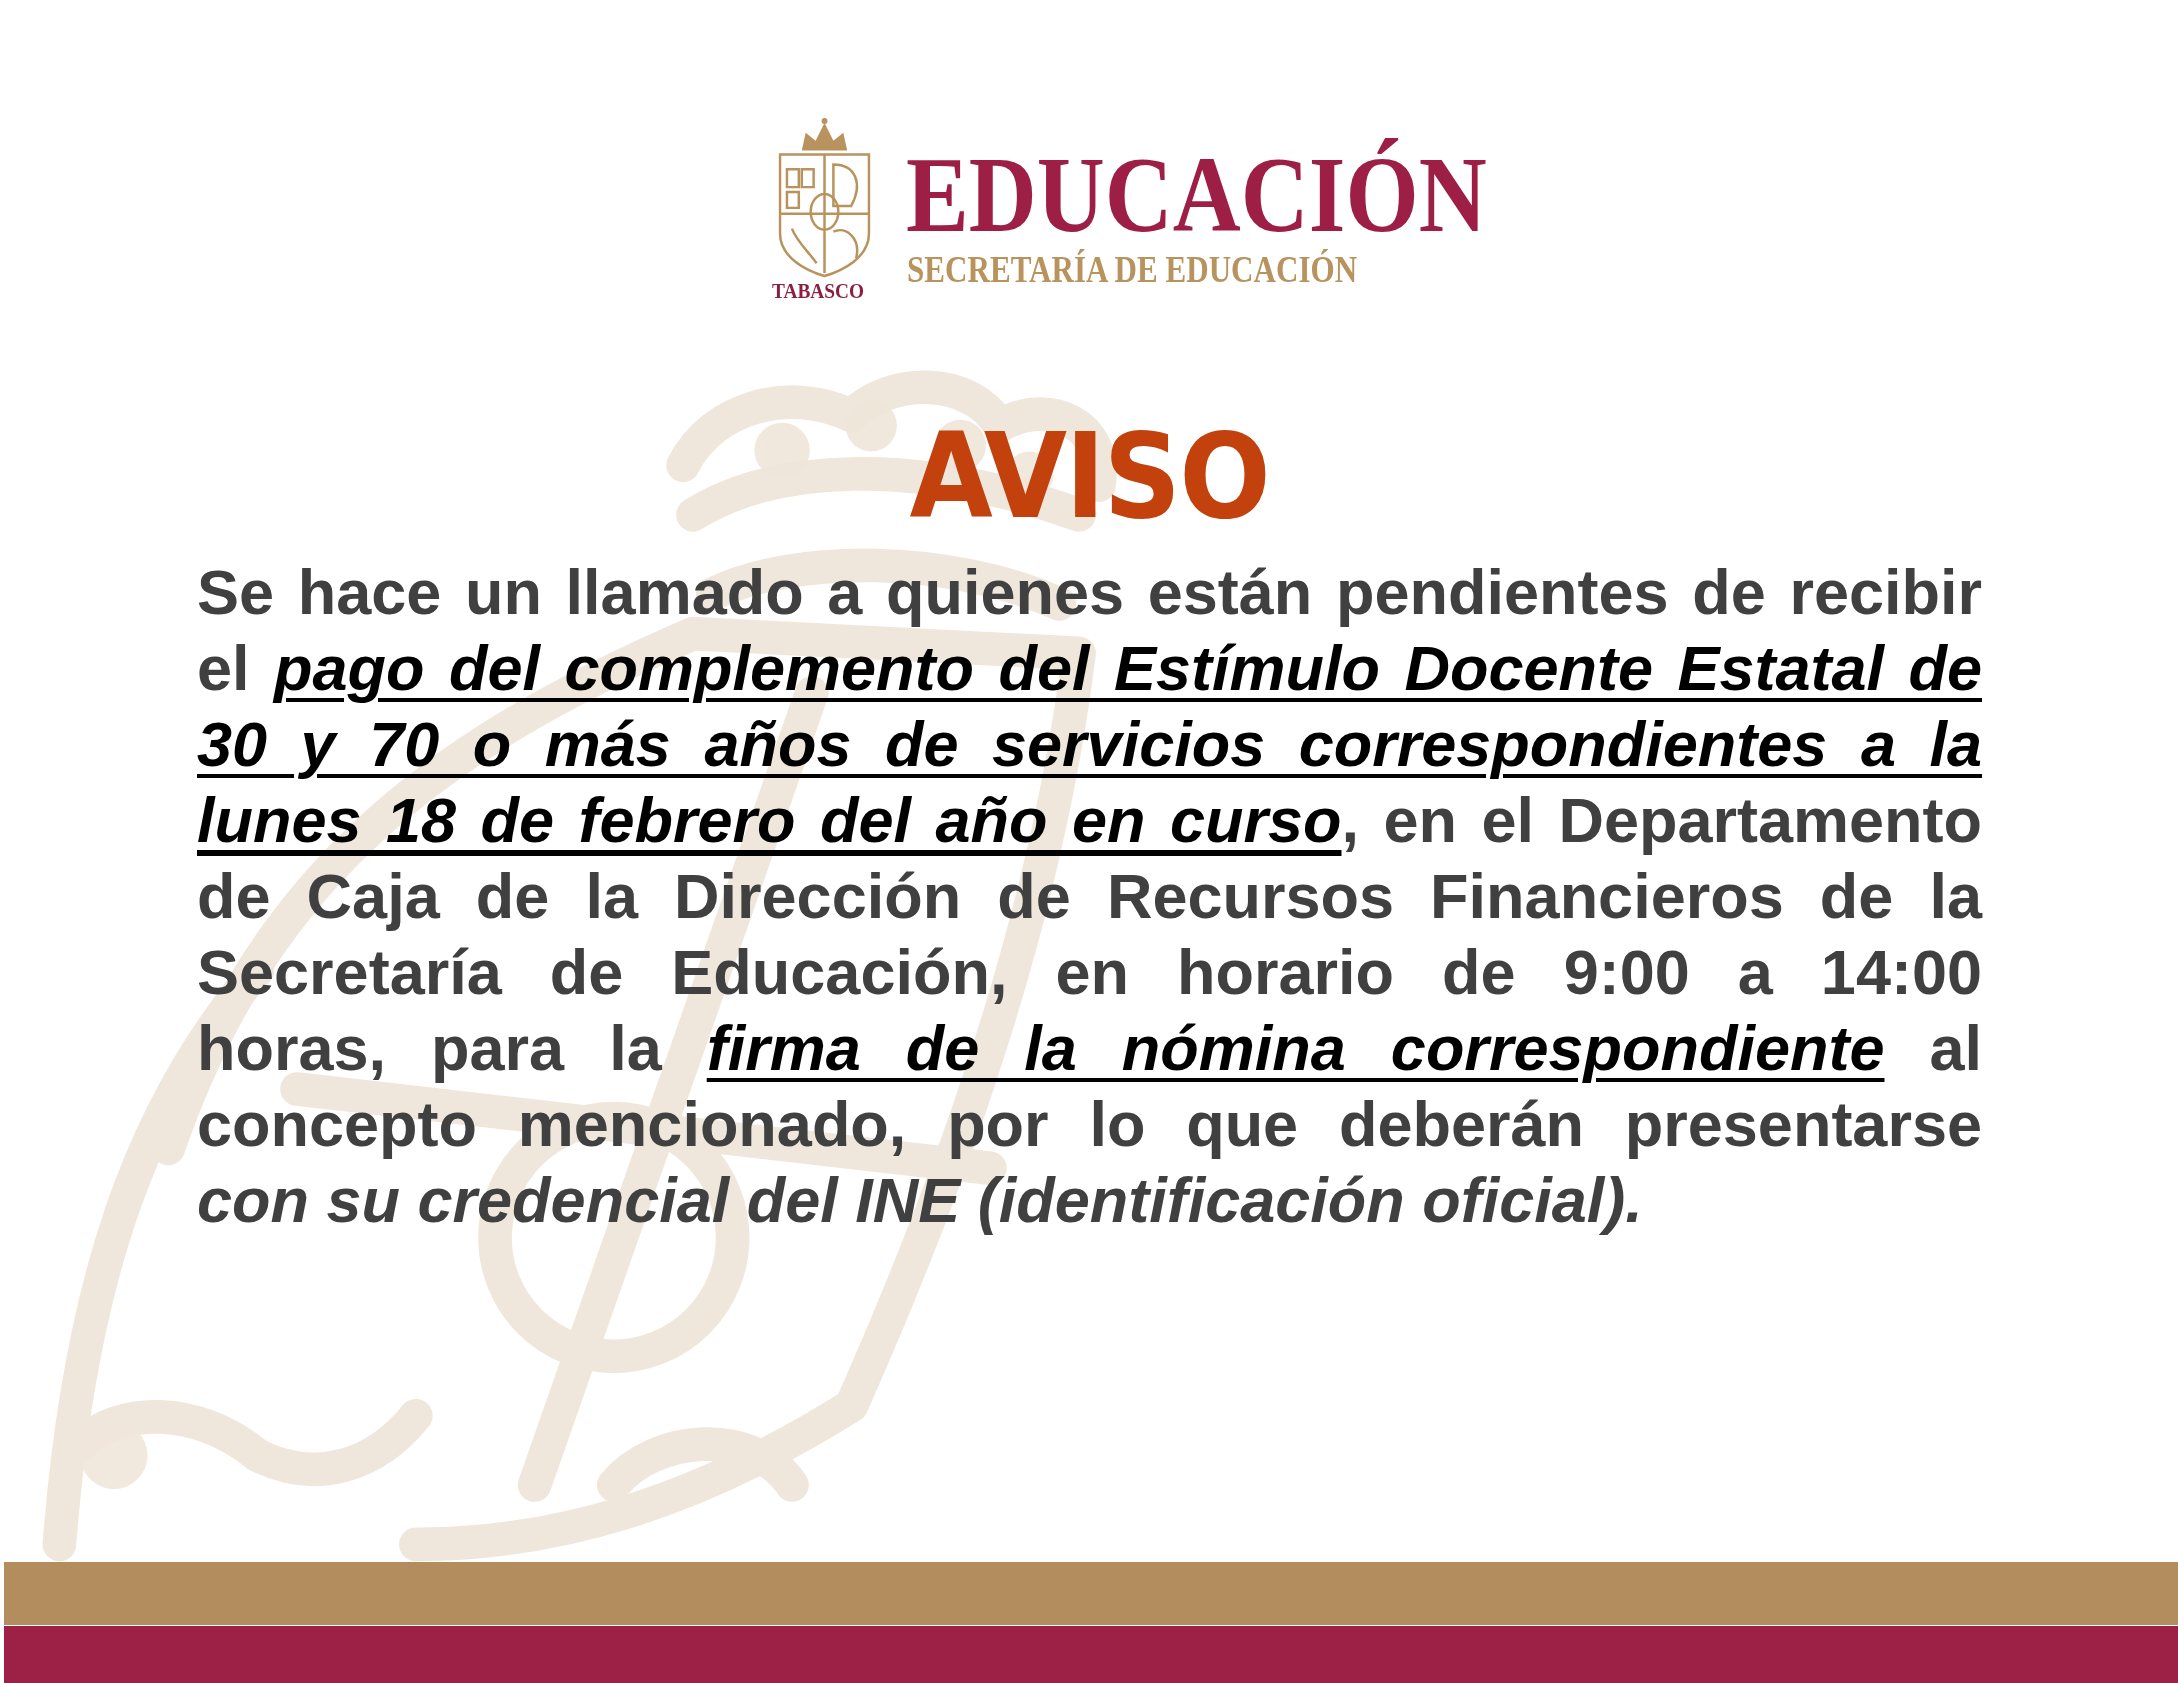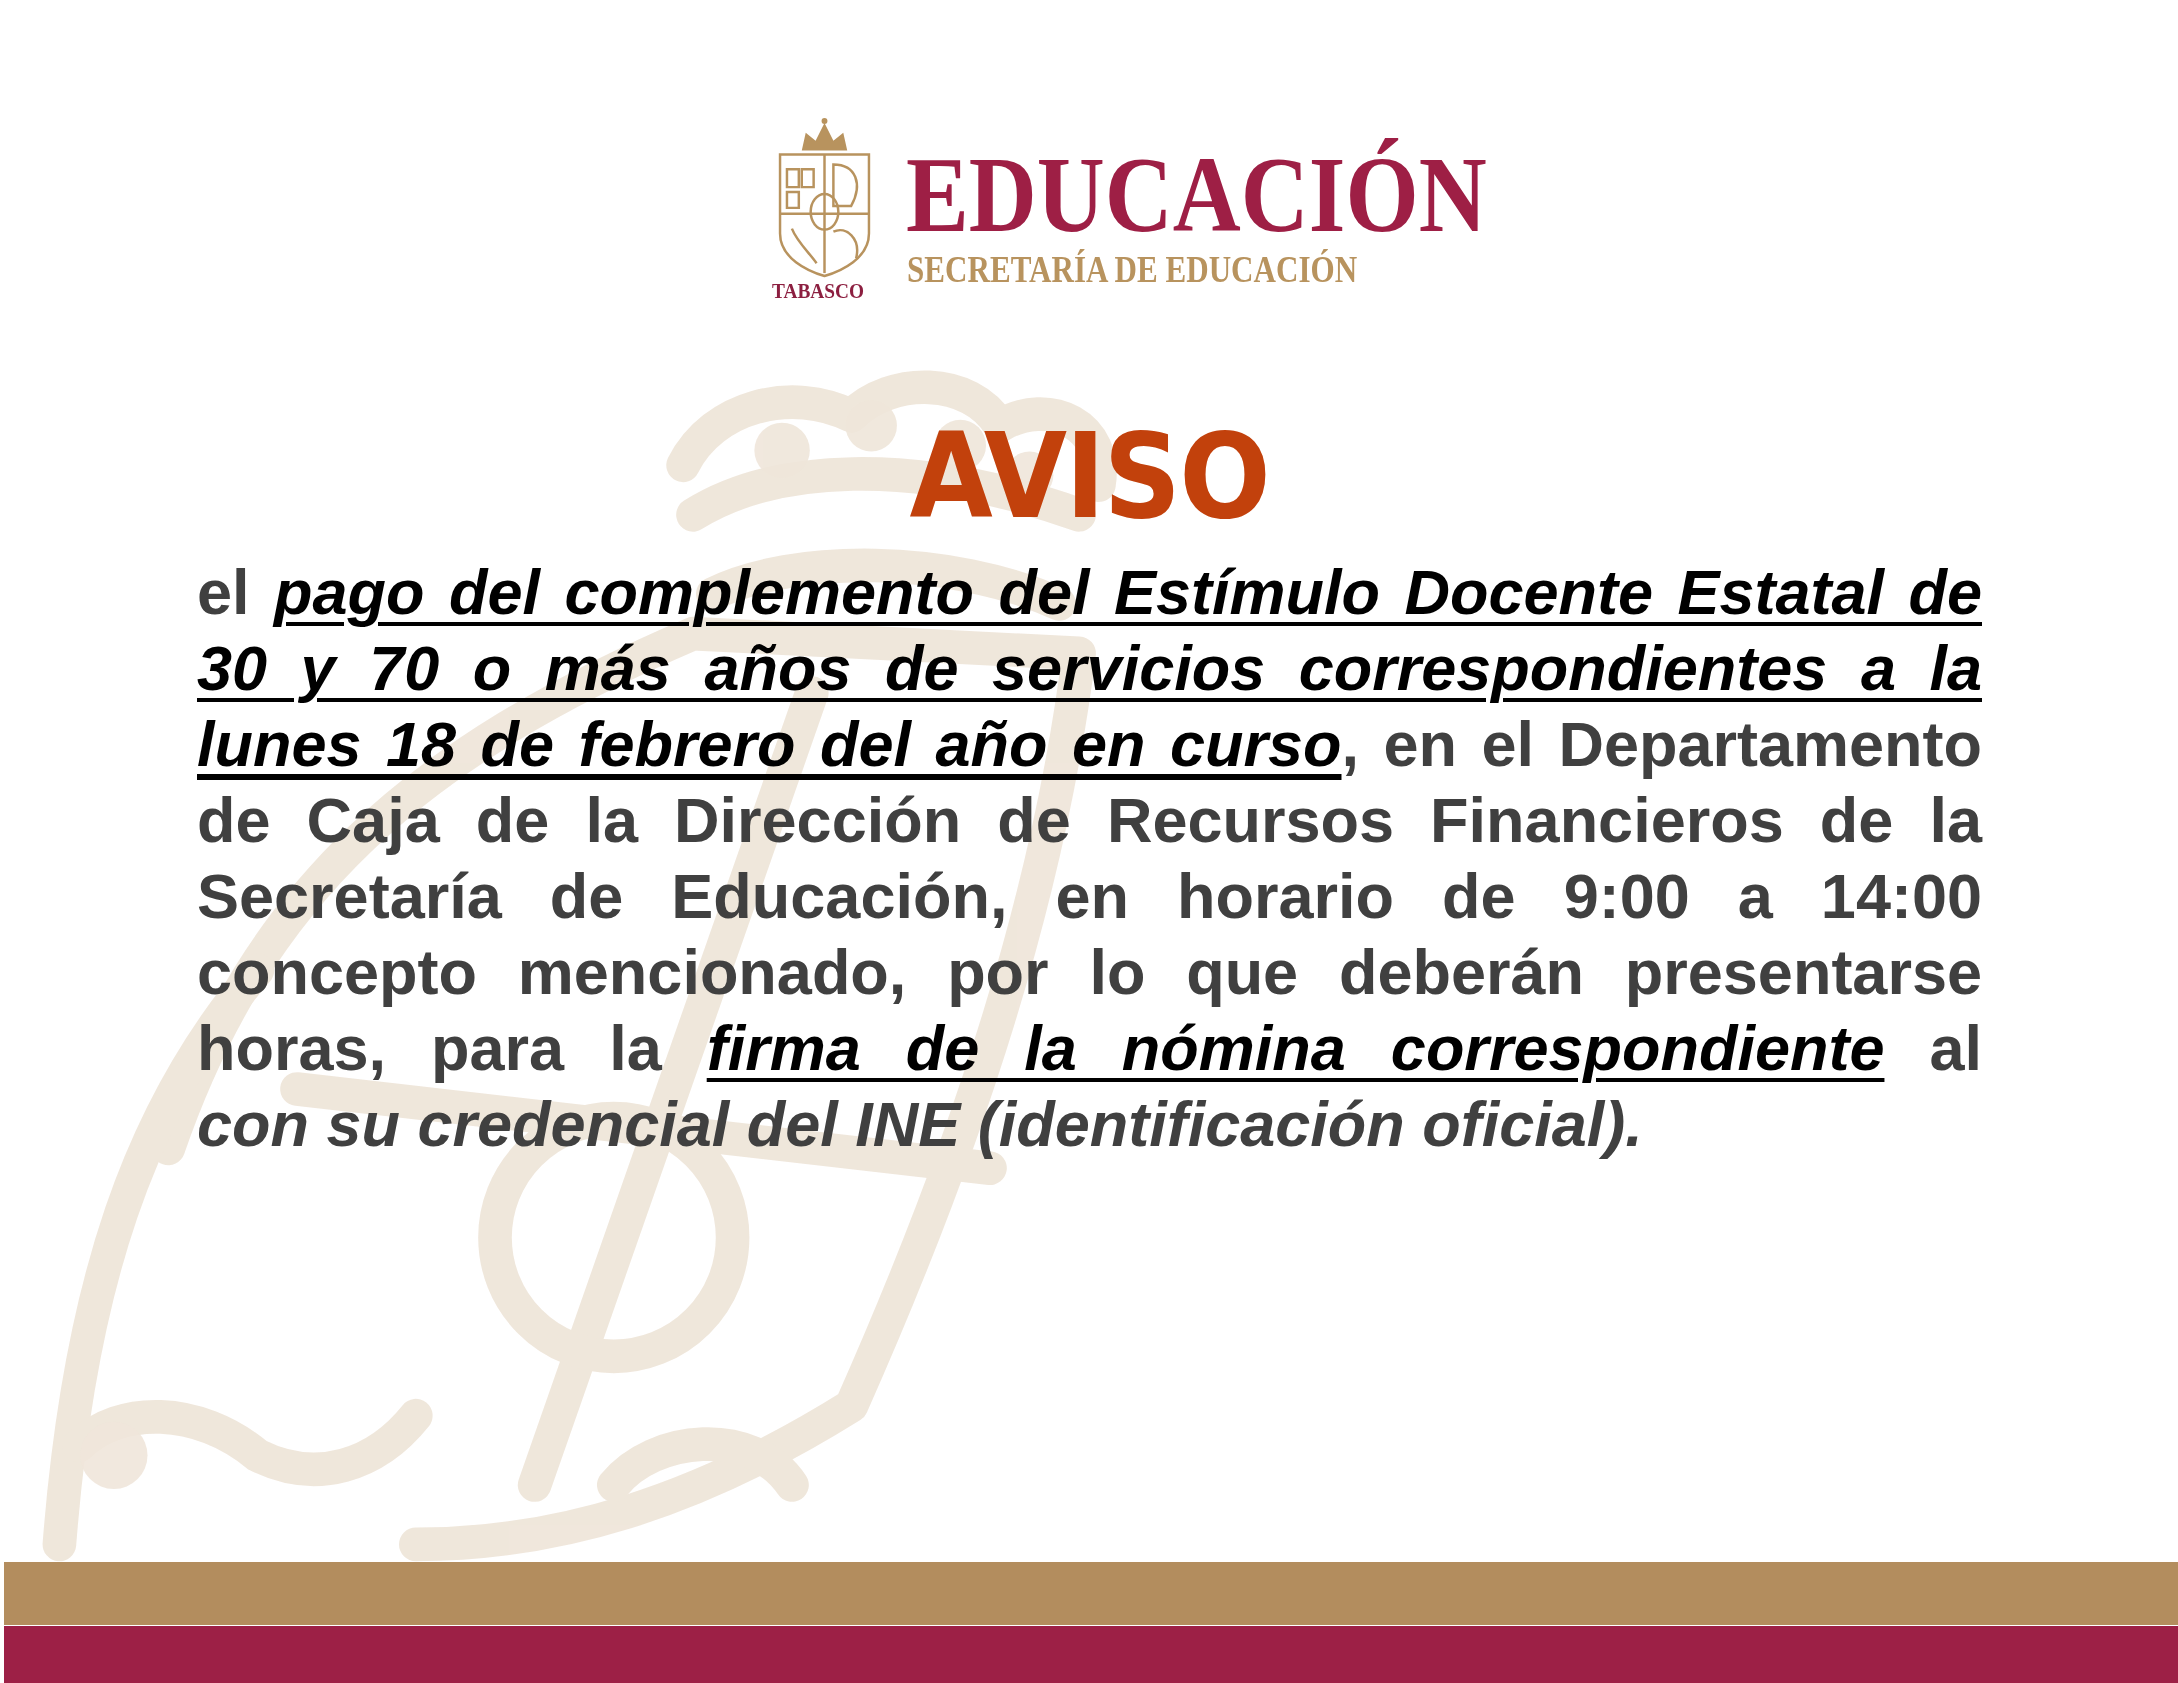--- a/index.html
+++ b/index.html
@@ -102,25 +102,26 @@
   <div class="tabasco">TABASCO</div>
   <div class="edu-title">EDUCACIÓN</div>
   <div class="edu-sub">SECRETARÍA DE EDUCACIÓN</div>
 </div>
 
 <div class="aviso">
   <span>AVISO</span>
 </div>
 
 <div class="body-text" id="notice-body">
+    <div class="line"><span style="white-space: pre;">Se hace un llamado a quienes están pendientes de recibir</span></div>
     <div class="line"><span style="white-space: pre;">el </span><span class="emph" style="white-space: pre;">pago del complemento del Estímulo Docente Estatal de</span></div>
     <div class="line"><span class="emph" style="white-space: pre;">30 y 70 o más años de servicios correspondientes a la</span></div>
     <div class="line"><span class="emph" style="white-space: pre; text-decoration: underline;">lunes 18 de febrero del año en curso</span><span style="white-space: pre;">, en el Departamento</span></div>
     <div class="line"><span style="white-space: pre;">de Caja de la Dirección de Recursos Financieros de la</span></div>
     <div class="line"><span style="white-space: pre;">Secretaría de Educación, en horario de 9:00 a 14:00</span></div>
+    <div class="line"><span style="white-space: pre;">horas, para la </span><span class="emph" style="white-space: pre;">firma de la nómina correspondiente</span><span style="white-space: pre;"> al</span></div>
     <div class="line"><span style="white-space: pre;">concepto mencionado, por lo que deberán presentarse</span></div>
-    <div class="line"><span style="white-space: pre;">horas, para la </span><span class="emph" style="white-space: pre;">firma de la nómina correspondiente</span><span style="white-space: pre;"> al</span></div>
     <div class="line last"><span style="white-space: pre;">con su credencial del INE (identificación oficial).</span></div>
   </div>
 
 <div class="bar-gold"></div>
 <div class="bar-maroon"></div>
 
 
 </body></html>

